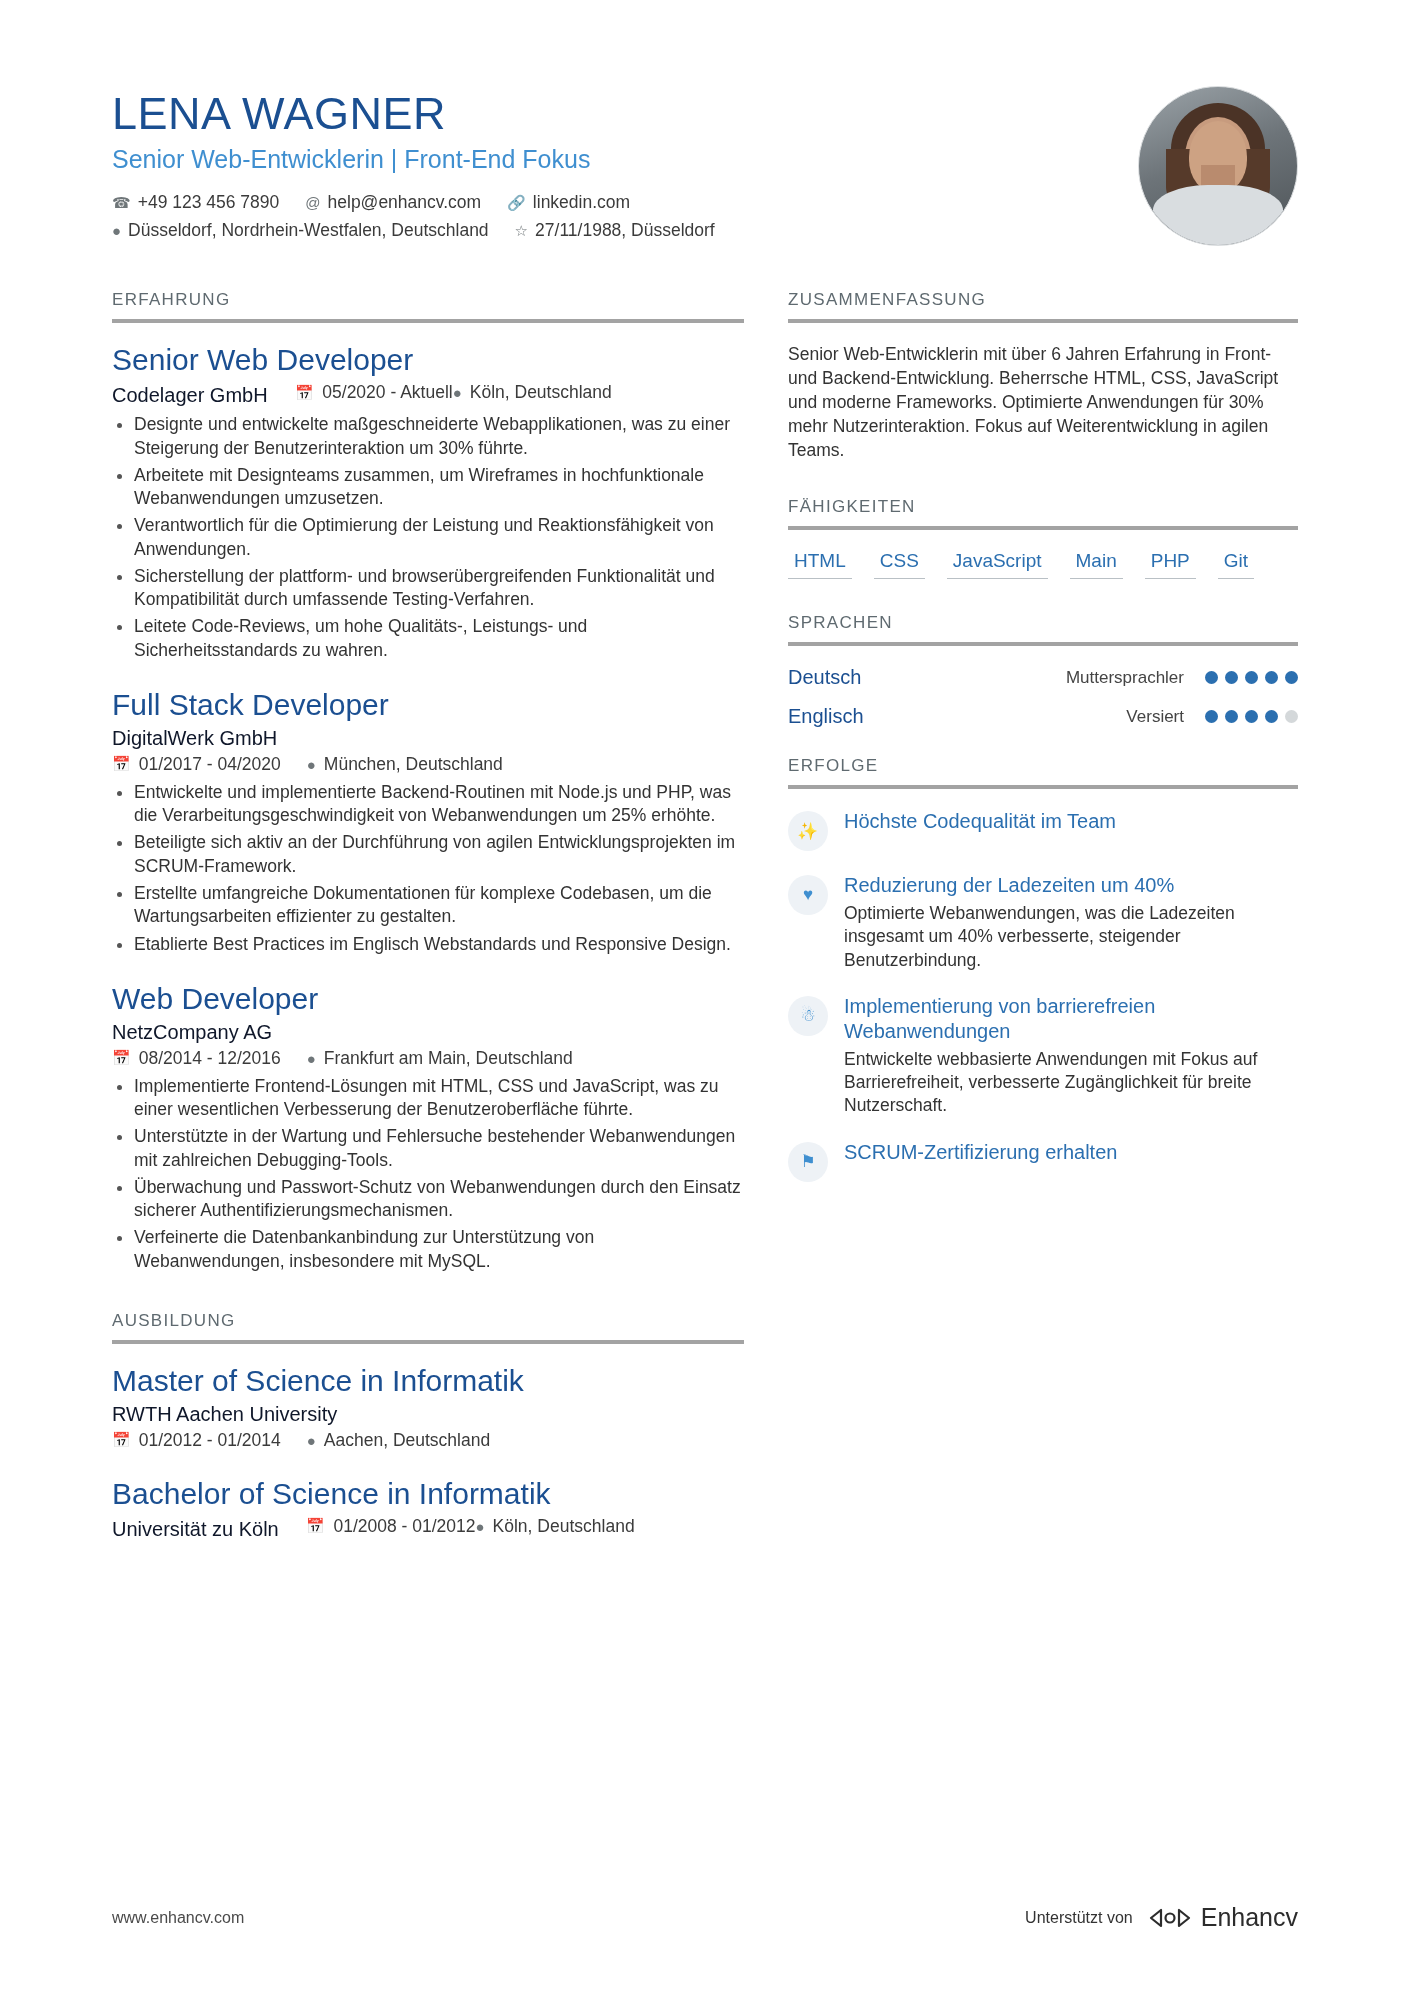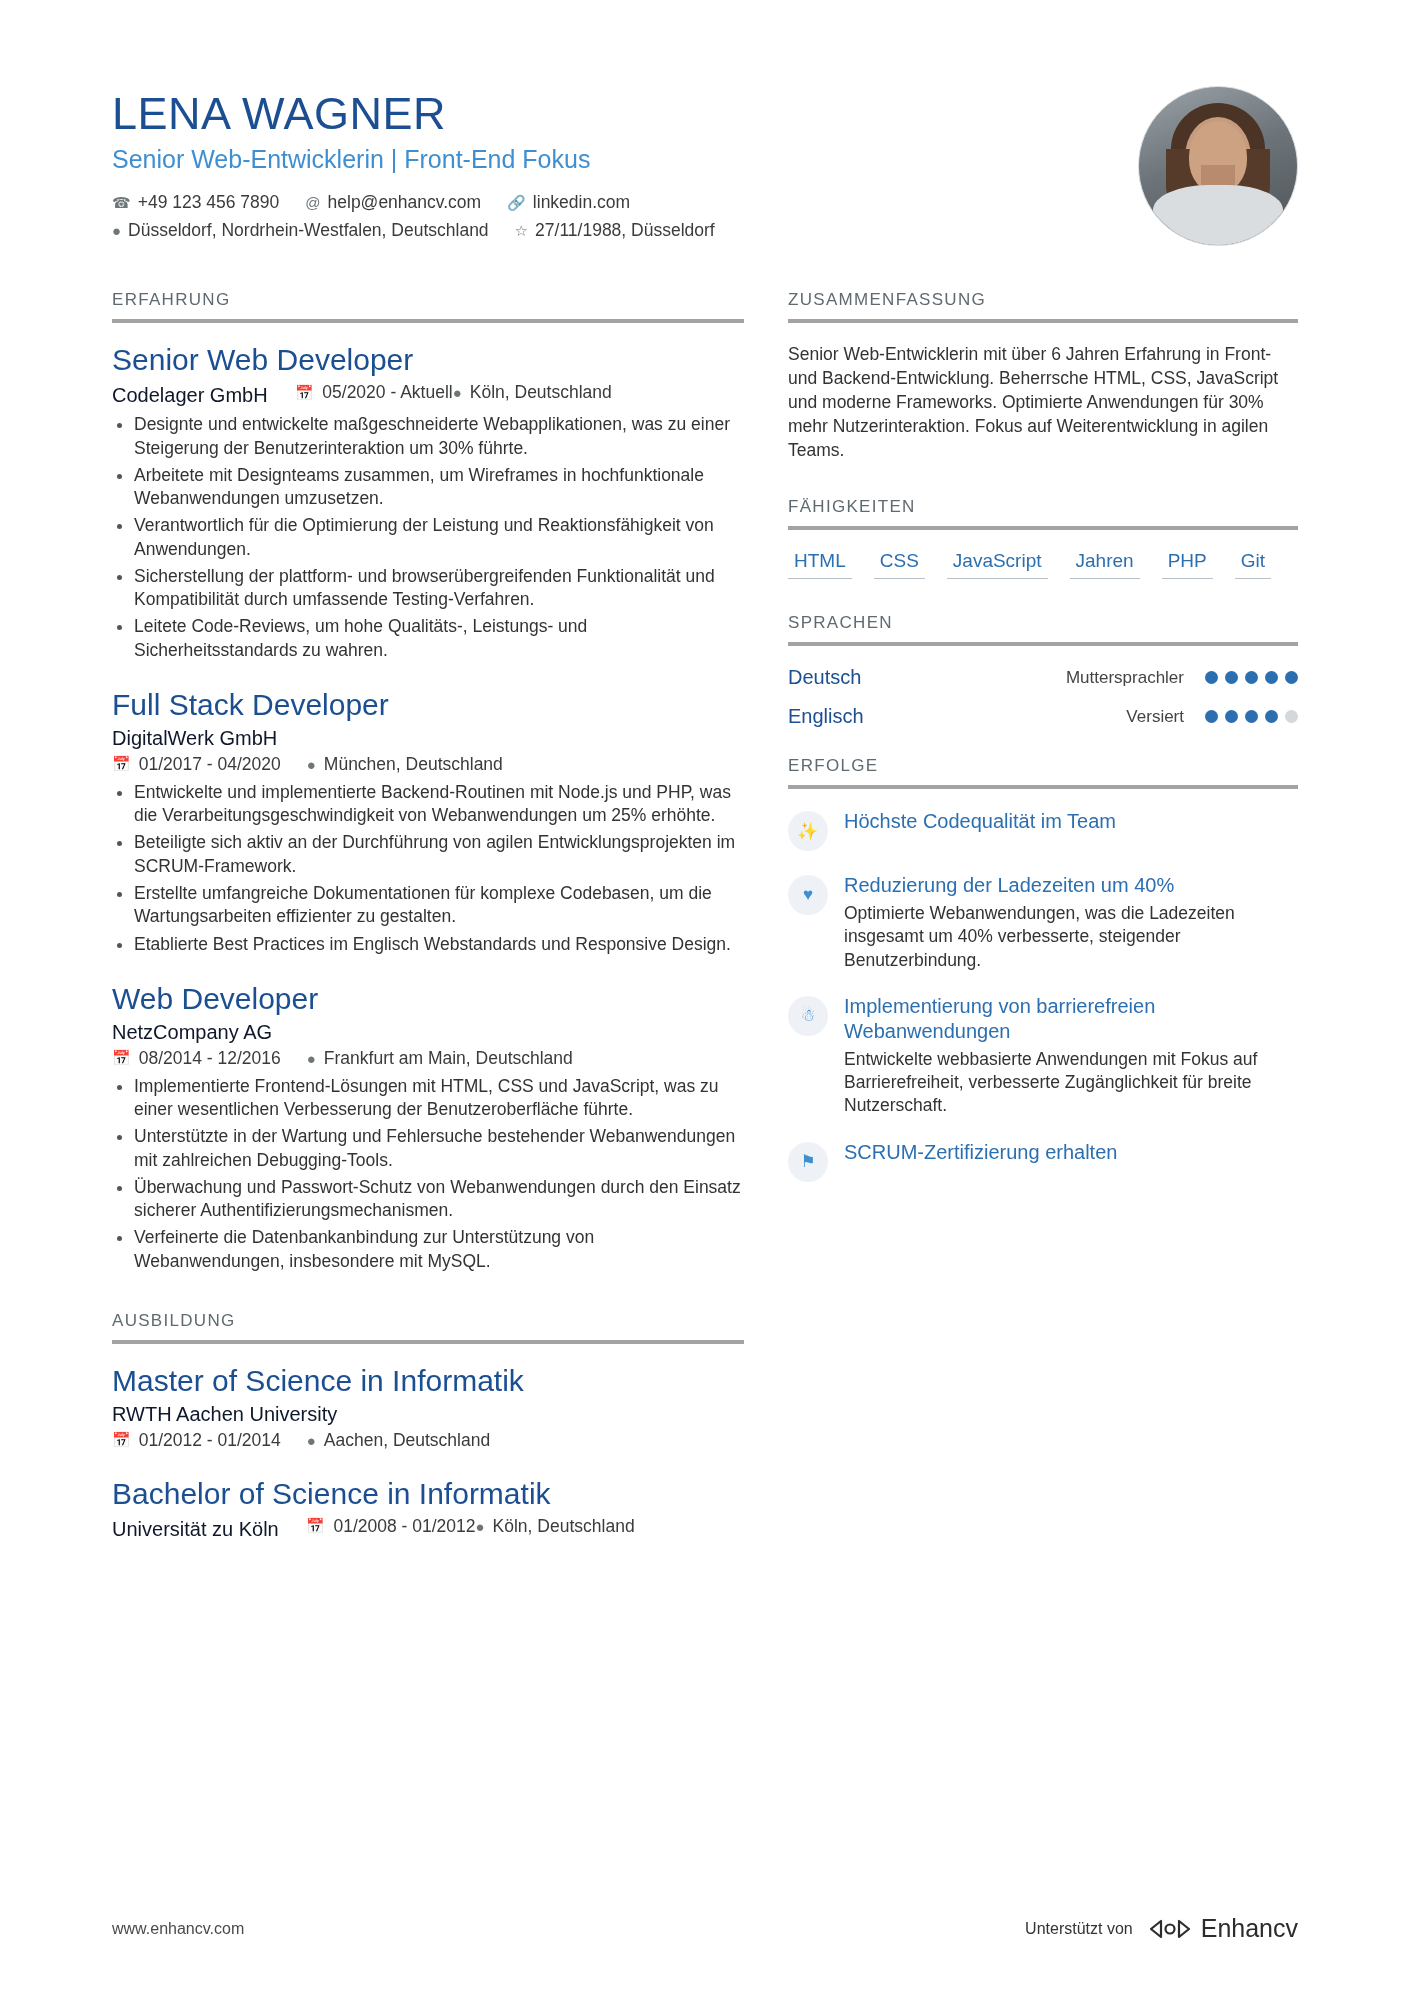--- a/index.html
+++ b/index.html
@@ -216,21 +216,21 @@
     font-size: 17px;
     margin-right: 16px;
     margin-top: 2px;
   }
   .ach-body { flex: 1; }
   .ach-title { font-size: 20px; color: #2b6fb0; line-height: 1.25; margin-bottom: 4px; }
   .ach-text { font-size: 17.5px; line-height: 1.33; color: #333; }
   
   .footer {
     position: absolute;
-    left: 112px; right: 112px; bottom: 52px;
+    left: 112px; right: 112px; bottom: 63px;
     display: flex; align-items: center; justify-content: space-between;
     font-size: 16px; color: #4a4a4a;
   }
   .footer-right { display: flex; align-items: center; justify-content: center; }
   .footer-right .lbl { margin-right: 14px; font-size: 16px; color: #333; }
   .brand { display: flex; align-items: center; font-size: 25px; color: #2c2c2c; }
   .brand svg { margin-right: 8px; }
 </style>
 </head>
 <body>
@@ -386,21 +386,21 @@
     <div class="col-right">
 
       <div class="section-title">ZUSAMMENFASSUNG</div>
       <div class="summary-text">Senior Web-Entwicklerin mit über 6 Jahren Erfahrung in Front- und Backend-Entwicklung. Beherrsche HTML, CSS, JavaScript und moderne Frameworks. Optimierte Anwendungen für 30% mehr Nutzerinteraktion. Fokus auf Weiterentwicklung in agilen Teams.</div>
 
       <div class="section-title">FÄHIGKEITEN</div>
       <div class="skills">
         <span class="skill">HTML</span>
         <span class="skill">CSS</span>
         <span class="skill">JavaScript</span>
-        <span class="skill">Jahren</span>
+        <span class="skill">Main</span>
         <span class="skill">PHP</span>
         <span class="skill">Git</span>
       </div>
 
       <div class="section-title" style="margin-top:14px">SPRACHEN</div>
 
       <div class="lang-row">
         <span class="lang-name">Deutsch</span>
         <span class="lang-level">Muttersprachler</span>
         <span class="dots">

